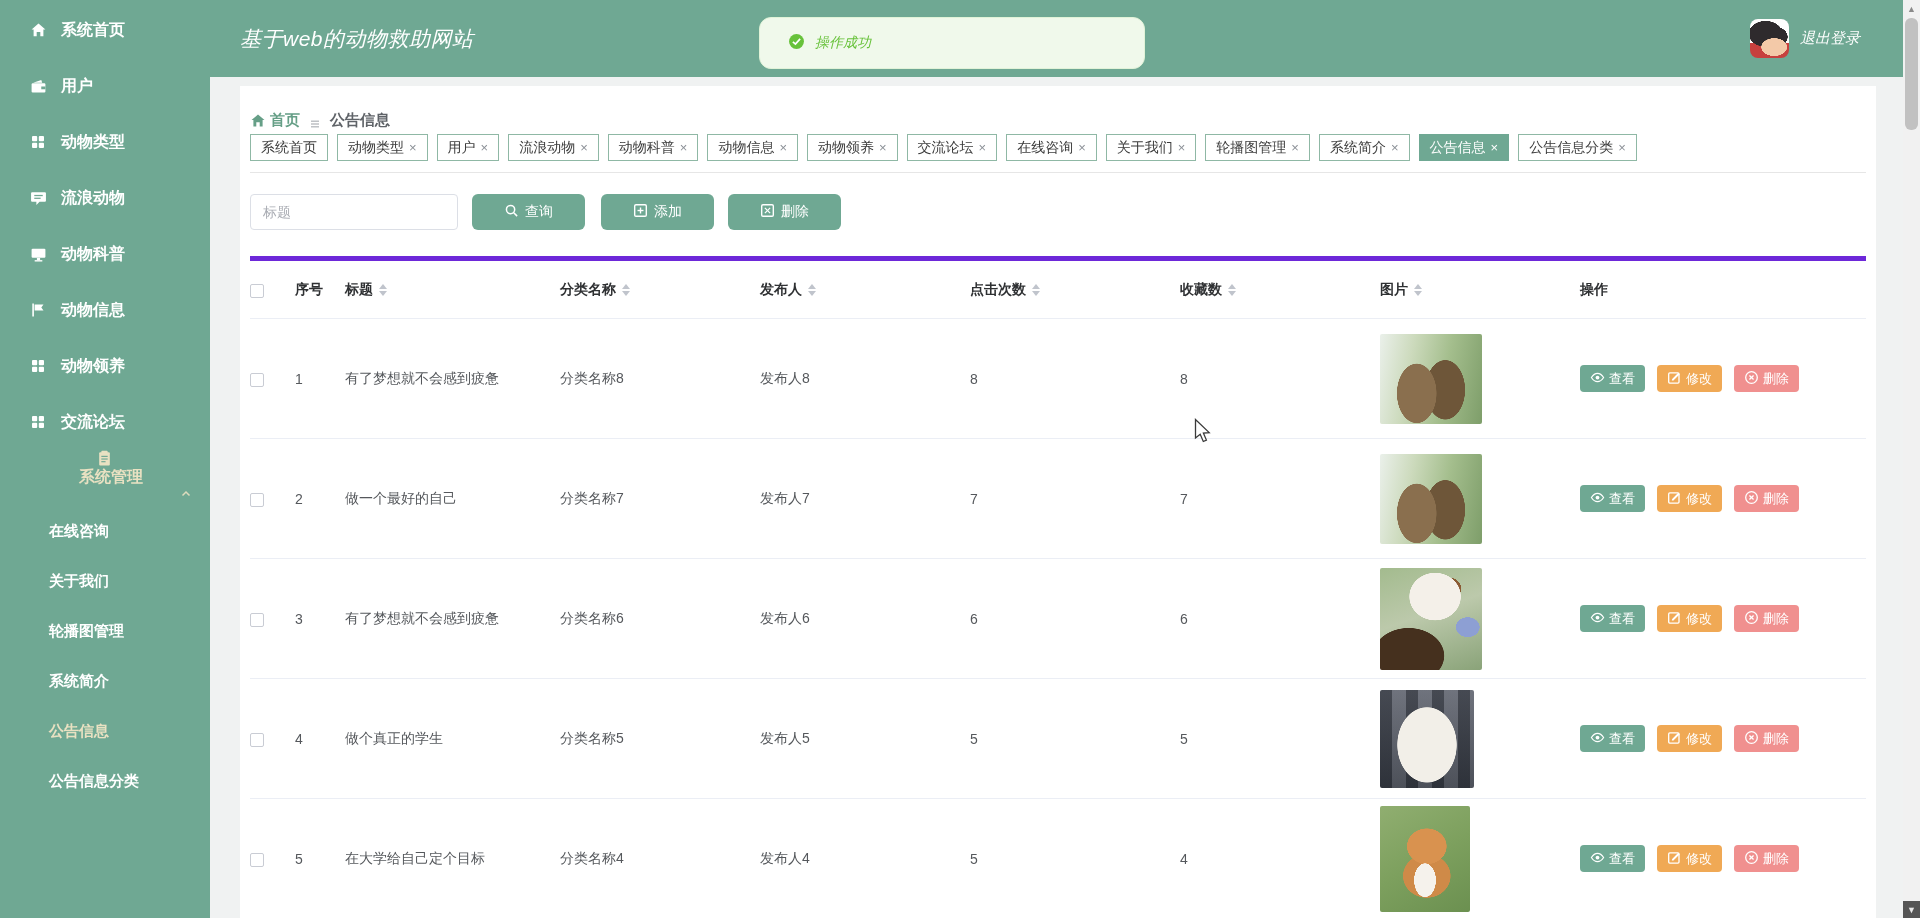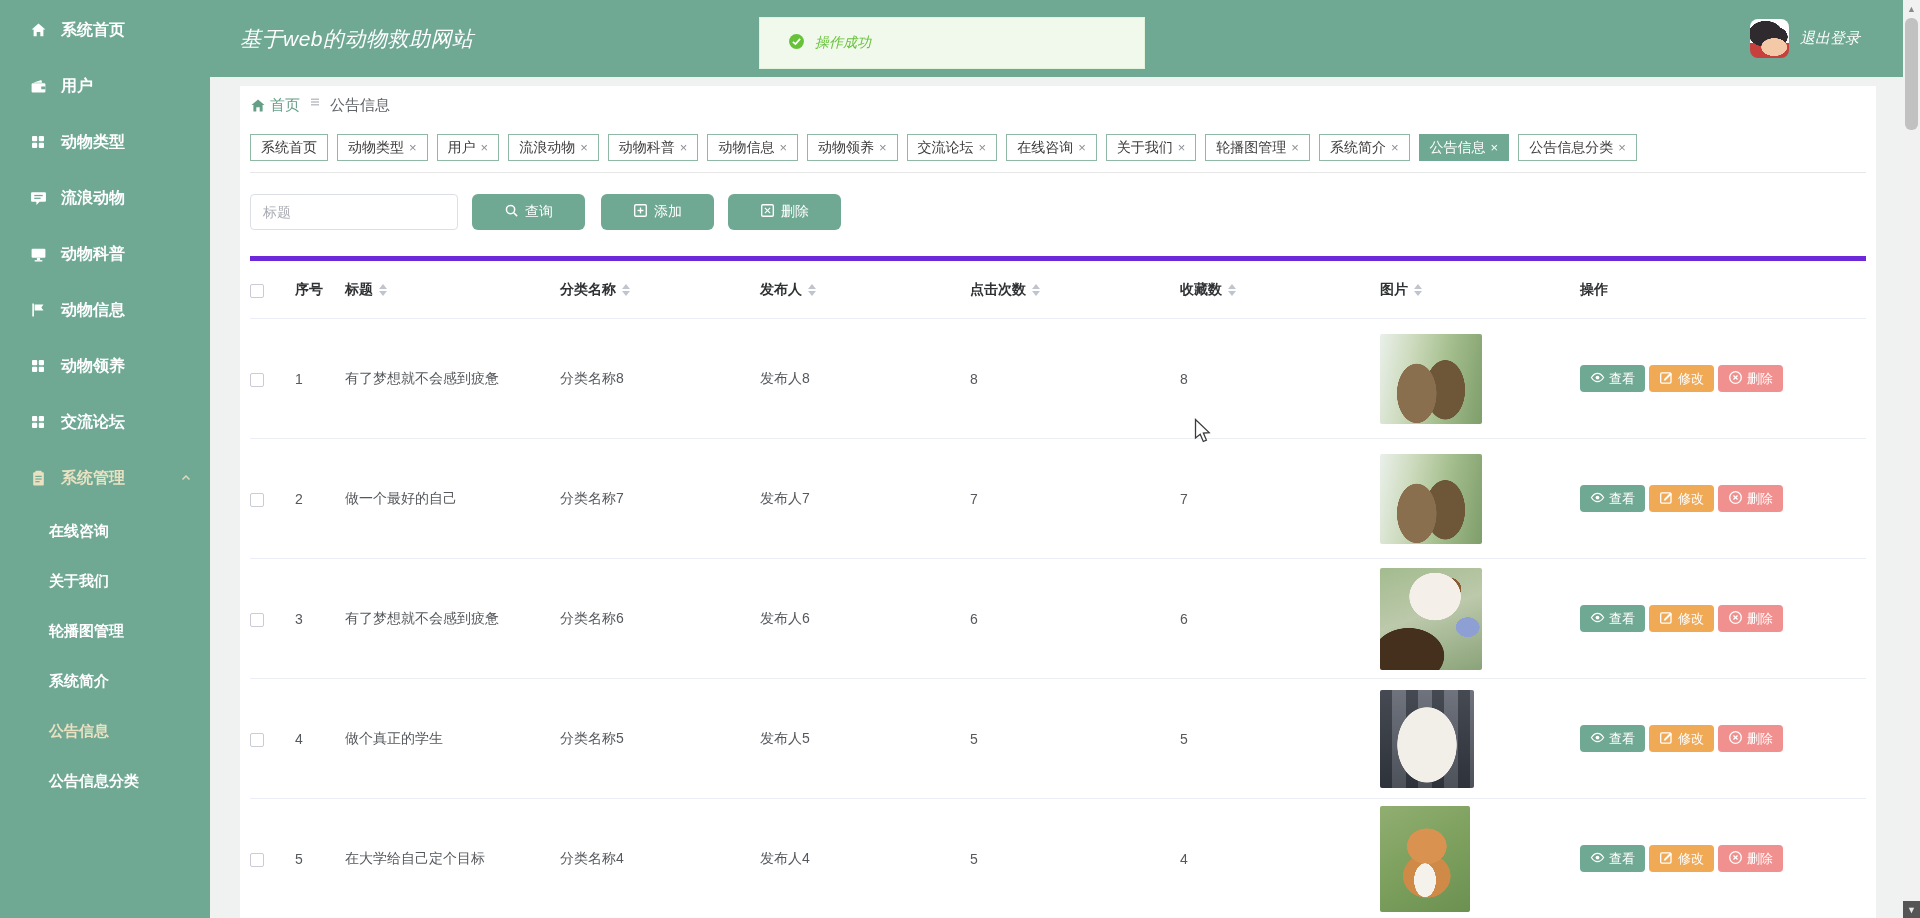--- a/index.html
+++ b/index.html
@@ -7,43 +7,43 @@
   body {
     position:relative;
     font-family:"Liberation Sans","DejaVu Sans",sans-serif;
     background:#f0f2f2;
     color:#333;
   }
   
   .sidebar { position:absolute; left:0; top:0; width:210px; height:918px; background:#6fa893; padding-top:2px; z-index:2; }
   .sb-item { display:flex; align-items:center; height:56px; padding:0 18px 0 30px; color:#fff; font-size:16px; font-weight:600; cursor:pointer; }
   .sb-item .sb-ico { display:inline-flex; width:18px; margin-right:13px; }
-  .sb-item.active { color:#e9e1c2; }
+  .sb-item.active { color:#e9e1c2;flex-direction:column; }
   .sb-sub { display:flex; align-items:center; height:50px; padding-left:49px; color:#fff; font-size:15px; font-weight:600; cursor:pointer; }
   .sb-sub.active { color:#e9e1c2; }
   .sb-chev { margin-left:auto; display:inline-flex; opacity:.9; }
   
   .header { position:absolute; left:210px; top:0; right:0; height:77px; background:#6fa893; z-index:1;font-style:italic; }
   .header-title { position:absolute; left:30px; top:25px; color:#fff; font-size:21px; letter-spacing:.5px; }
-  .toast { position:absolute; left:549px; top:17px; width:386px; height:52px; background:#f0f9eb; border:1px solid #e1f3d8; border-radius:0; display:flex; align-items:center; padding-left:28px; }
+  .toast { position:absolute; left:549px; top:17px; width:386px; height:52px; background:#f0f9eb; border:1px solid #e1f3d8; border-radius:12px; display:flex; align-items:center; padding-left:28px; }
   .toast-text { color:#67c23a; font-size:14px; margin-left:10px; }
   .logout-wrap { position:absolute; left:1540px; top:19px; display:flex; align-items:center; cursor:pointer; }
   .avatar { width:39px; height:39px; border-radius:8px; margin-right:11px;
     background:
       radial-gradient(13px 9px at 62% 72%, #f3c9a8 0 98%, transparent 100%),
       radial-gradient(17px 13px at 40% 38%, #2e2a2d 0 98%, transparent 100%),
       radial-gradient(12px 10px at 66% 46%, #2e2a2d 0 98%, transparent 100%),
       linear-gradient(#fdfdfd 0 62%, #c7403e 62% 100%);
   }
   .logout-text { color:#fff; font-size:15px; }
   
   .main { position:absolute; left:210px; top:77px; right:0; bottom:0; background:#f0f2f2; }
   .card { position:absolute; left:30px; top:9px; width:1636px; height:860px; background:#fff; padding:10px 10px 0 10px; }
   
-  .breadcrumb { display:flex; align-items:flex-start; height:34px; font-size:15px; font-weight:400; }
+  .breadcrumb { display:flex; align-items:flex-end; height:34px; font-size:15px; font-weight:700; }
   .crumb-home { display:flex; align-items:center; color:#669f87; cursor:pointer; }
   .crumb-home .sb-ico { margin-right:4px; display:inline-flex; }
   .crumb-sep { margin:0 9px; display:inline-flex; }
   .crumb-current { color:#5f6368; }
   
   .tabs { display:flex; align-items:flex-start; gap:9px; padding:4px 0 11px 0; border-bottom:1px solid #e6e6e6; }
   .tab { display:inline-flex; align-items:center; height:27px; padding:0 10px; border:1px solid #8fb8a5; background:#fff; color:#3c3c3c; font-size:14px; cursor:pointer; white-space:nowrap; }
   .tab .tab-x { margin-left:5px; color:#8a8f96; font-size:13px; }
   .tab.active { background:#6fa893; border-color:#6fa893; color:#fff; }
   .tab.active .tab-x { color:#fff; }
@@ -88,21 +88,21 @@
       linear-gradient(#707580,#3b4049);
   }
   .img-corgi { width:90px; height:106px;
     background:
       radial-gradient(11px 17px at 50% 70%, #f5f2ec 0 98%, transparent 100%),
       radial-gradient(20px 18px at 52% 38%, #d9924f 0 98%, transparent 100%),
       radial-gradient(24px 22px at 52% 66%, #cf8a48 0 98%, transparent 100%),
       linear-gradient(150deg,#90ae70 0%,#7da05e 50%,#6b9050 100%);
   }
   
-  .act-btn { display:inline-flex; align-items:center; gap:4px; height:27px; padding:0 10px; border:none; border-radius:4px; color:#fff; font-size:13px; cursor:pointer; margin-right:4px; font-family:inherit; }
+  .act-btn { display:inline-flex; align-items:center; gap:4px; height:27px; padding:0 10px; border:none; border-radius:4px; color:#fff; font-size:13px; cursor:pointer; margin-right:12px; font-family:inherit; }
   .act-view { background:#6fa893; }
   .act-edit { background:#f0a955; }
   .act-delete { background:#f0908f; }
   
   .scrollbar { position:absolute; right:0; top:0; width:17px; height:918px; background:#f1f1f1; z-index:5; }
   .sb-arrow { position:absolute; left:0; width:17px; height:17px; display:flex; align-items:center; justify-content:center; font-size:9px; color:#8a8a8a; }
   .sb-arrow.up { top:0; }
   .sb-arrow.down { bottom:0; background:#555; color:#e8e8e8; }
   .sb-thumb { position:absolute; left:2px; top:18px; width:13px; height:112px; background:#c1c1c1; border-radius:6px; }
   

